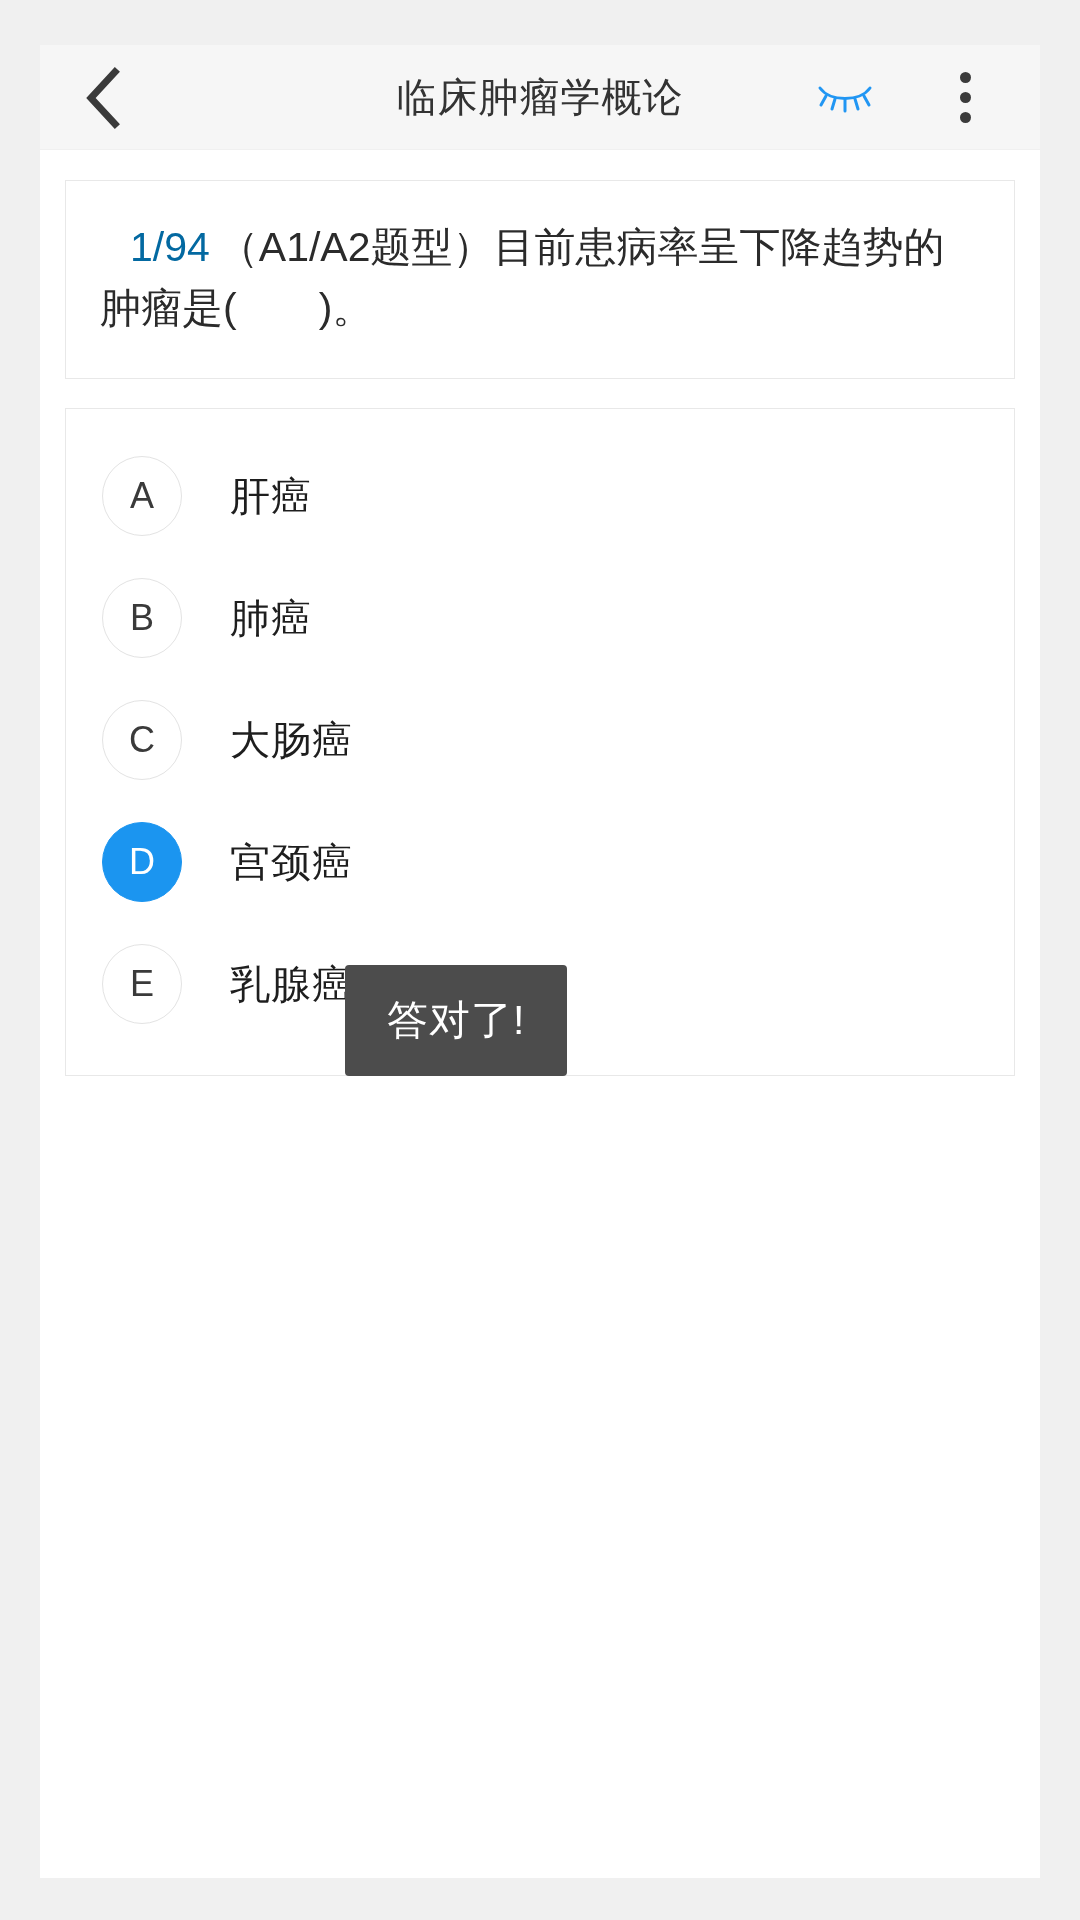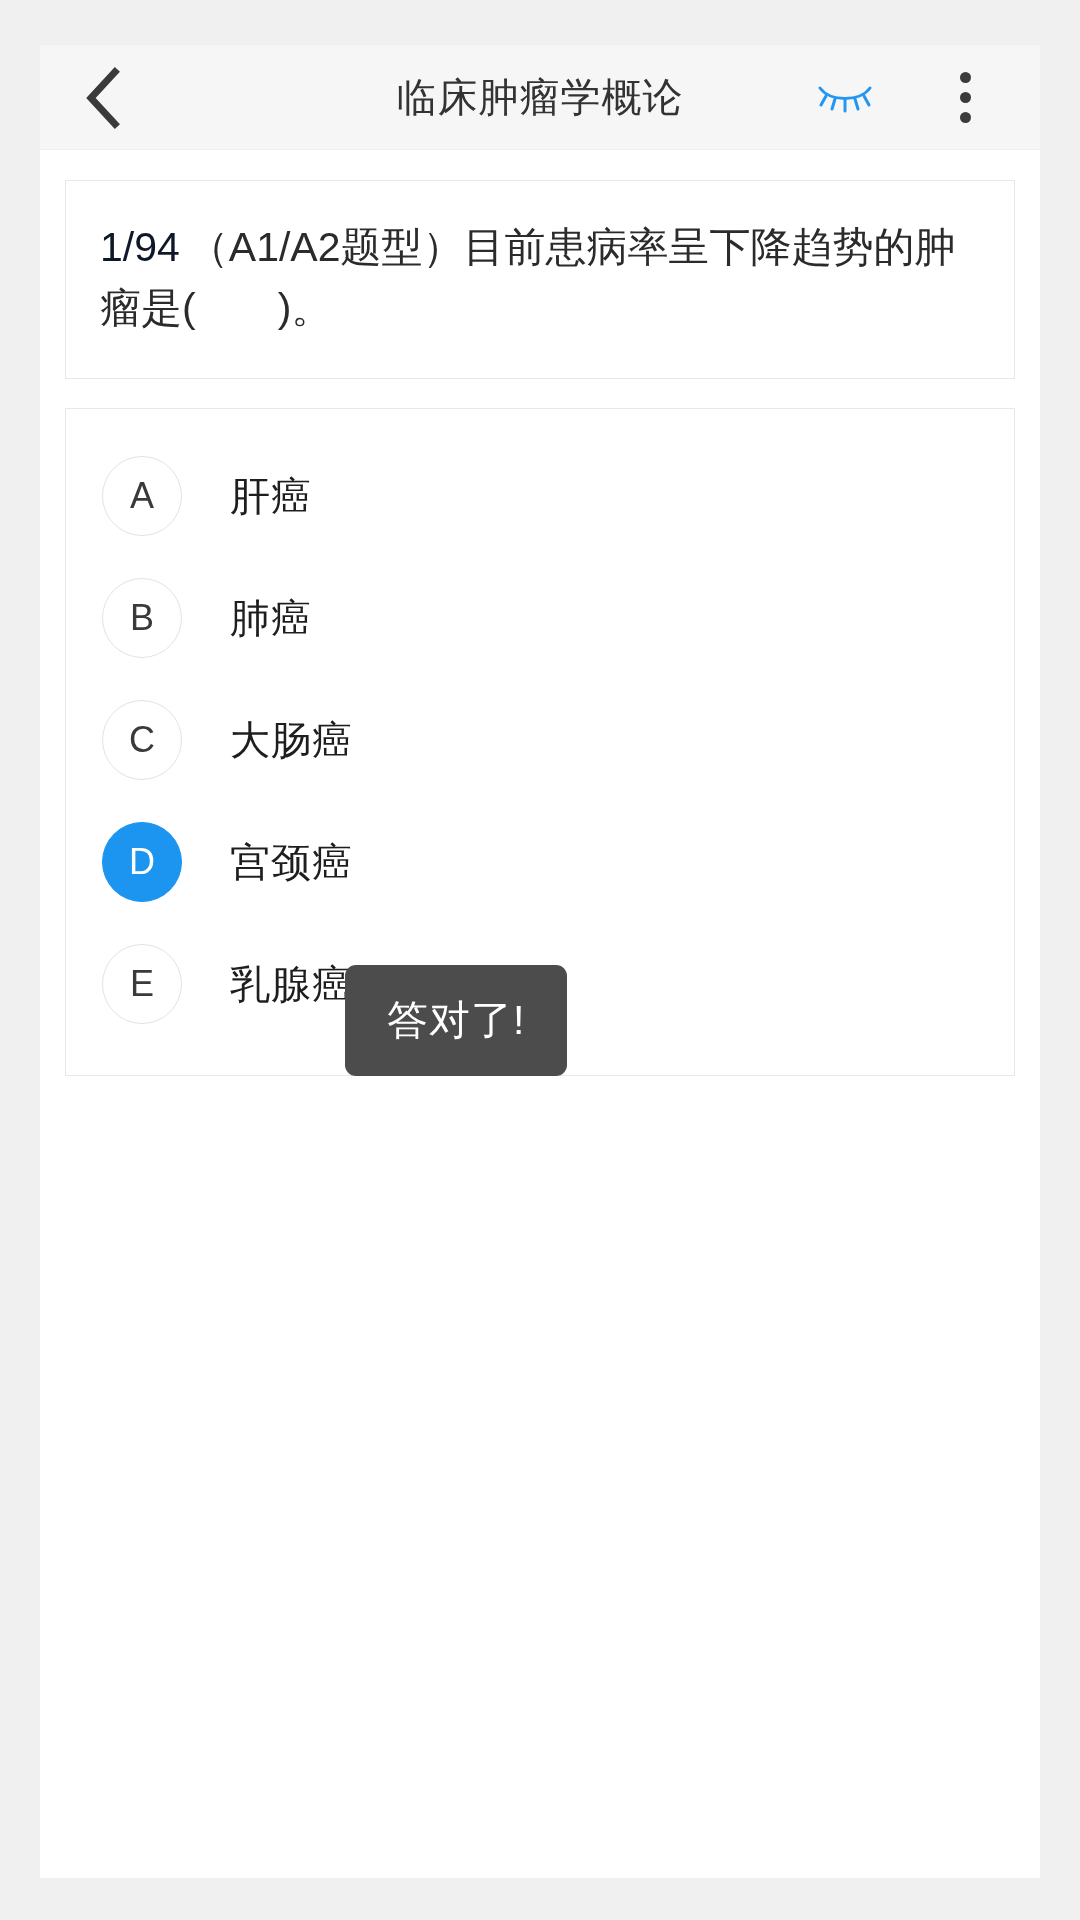--- a/index.html
+++ b/index.html
@@ -109,22 +109,23 @@
     padding: 36px 34px 40px 34px;
   }
 
   .question-text {
     font-size: 41px;
     line-height: 1.48;
     color: #2b2b2b;
     word-break: break-word;
   }
   .q-index {
-    color: #0f172a;
+    color: #0369a1;
     margin-right: 8px;
+    margin-left: 30px;
   }
 
   .options-card {
     margin-top: 29px;
     padding: 26px 0 30px 0;
     position: relative;
   }
 
   .option-row {
     display: flex;
@@ -161,21 +162,21 @@
     letter-spacing: 1px;
   }
 
   
   .toast {
     position: absolute;
     left: 305px;
     top: 785px;
     background: #4c4c4c;
     color: #ffffff;
-    border-radius: 11px;
+    border-radius: 4px;
     padding: 28px 42px;
     font-size: 41px;
     letter-spacing: 1px;
     z-index: 20;
   }
 </style>
 </head>
 <body>
 
 <div class="app-frame">

